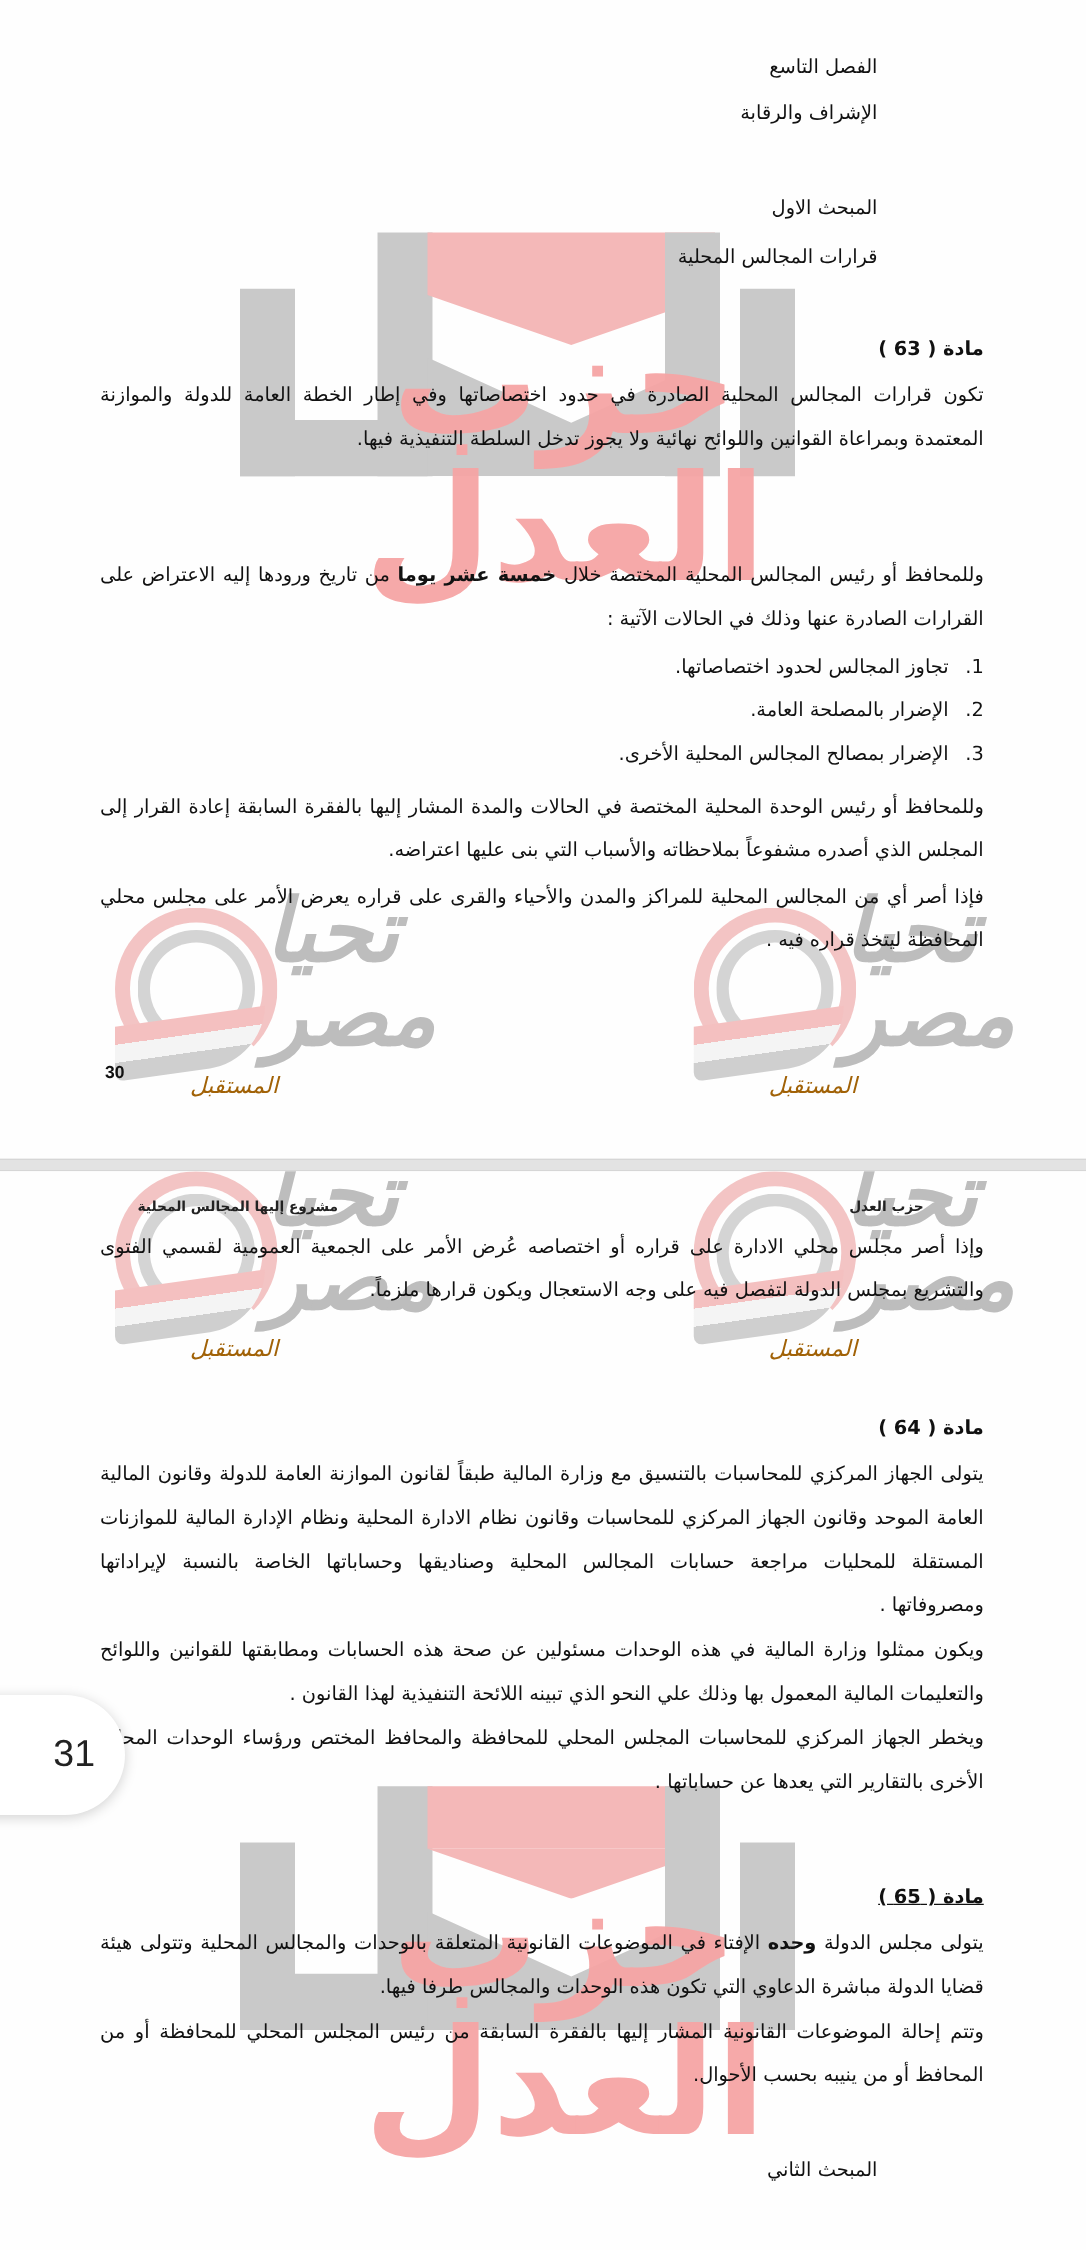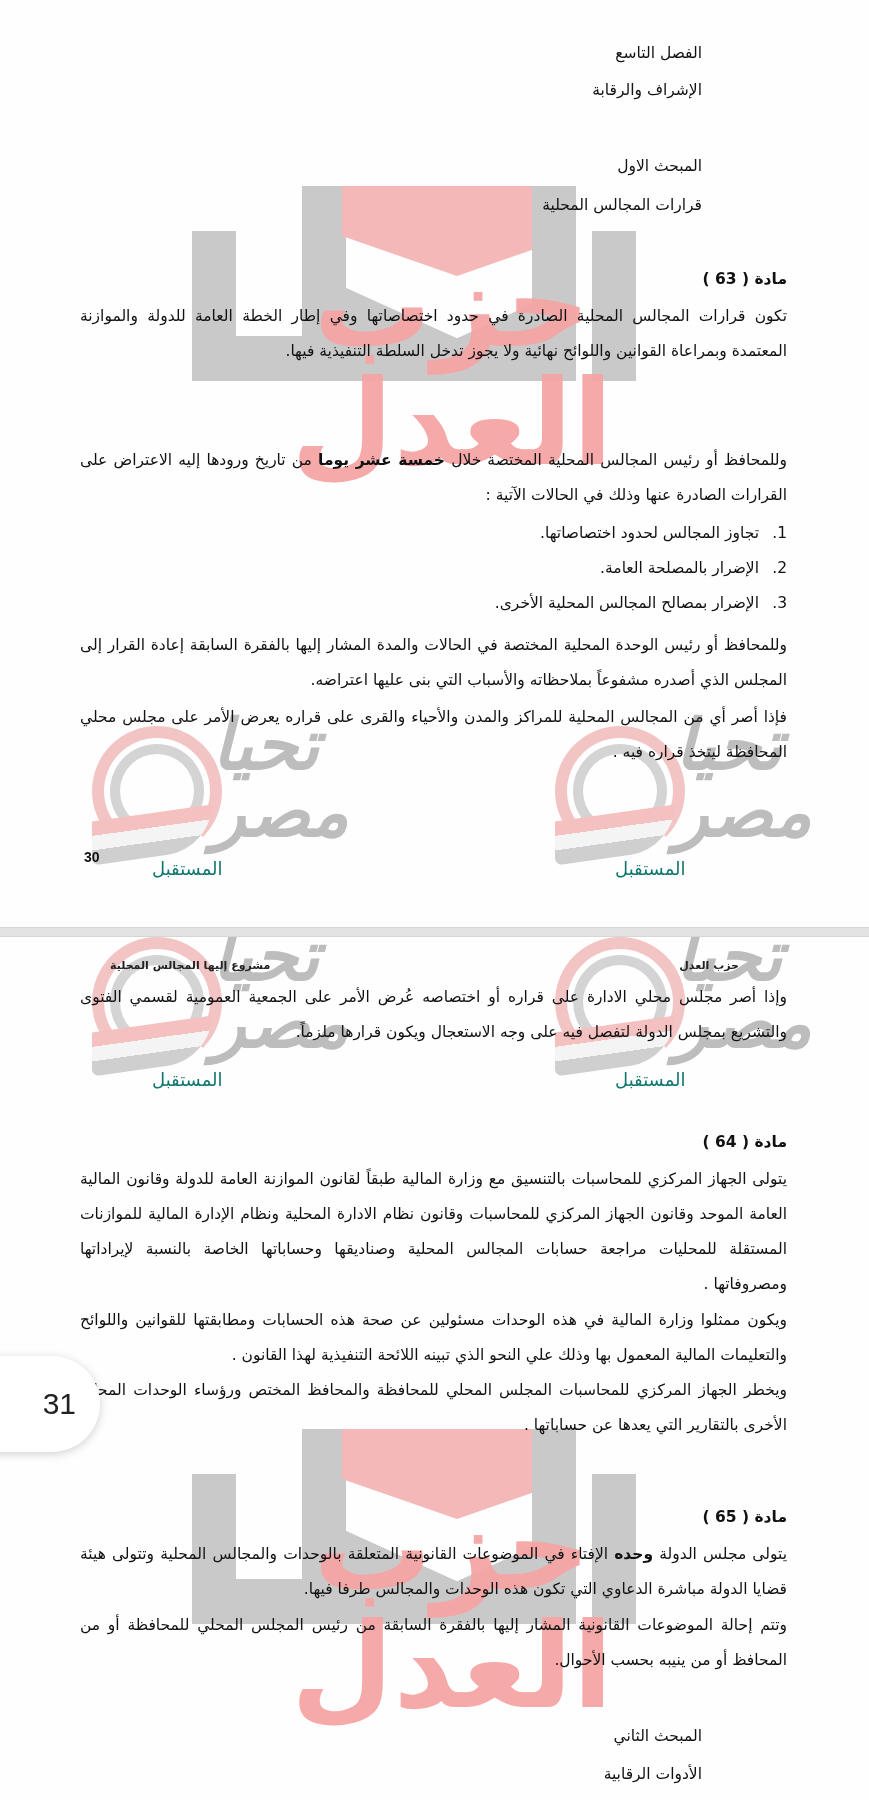--- a/index.html
+++ b/index.html
@@ -25,22 +25,22 @@
     .wm-egypt { width: 250px; height: 170px; }
     .wm-egypt .ring { position: absolute; left: 0; top: 8px; width: 130px; height: 130px; border-radius: 50%;
       border: 12px solid #f3c4c4; border-bottom-color: transparent; }
     .wm-egypt .ring2 { position: absolute; left: 18px; top: 26px; width: 94px; height: 94px; border-radius: 50%;
       border: 10px solid #d4d4d4; border-bottom-color: transparent; }
     .wm-egypt .flag { position: absolute; left: 0; top: 95px; width: 120px; height: 44px;
       background: linear-gradient(#f4c0c0 0 33%, #f4f4f4 33% 66%, #cfcfcf 66%); border-radius: 0 0 60px 10px;
       transform: skewY(-8deg); }
     .wm-egypt .big { position: absolute; left: 120px; top: -6px; font-weight: bold; font-style: italic;
       font-size: 70px; color: #bdbdbd; line-height: .95; direction: rtl; text-align: left; width: 140px; }
-    .wm-egypt .small { position: absolute; left: 60px; top: 140px; font-size: 18px; 
-      color: #0f766e; direction: rtl; }
+    .wm-egypt .small { position: absolute; left: 60px; top: 140px; font-size: 18px; font-style: italic;
+      color: #a16207; direction: rtl; }
 
     
     .center-head { position: absolute; left: 0; width: 702px; font-weight: normal;
       font-size: 15.5px; direction: rtl; }
     .article { position: absolute; right: 82px; font-weight: bold; font-size: 15.5px; direction: rtl; }
     .para { position: absolute; left: 80px; width: 707px; direction: rtl; text-align: justify;
       text-align-last: right; font-size: 15.5px; line-height: 35px; }
     .para b { font-weight: bold; }
     .list { position: absolute; right: 82px; direction: rtl; font-size: 15.5px; line-height: 35px; list-style: none; }
     .list li .num { display: inline-block; width: 28px; }
@@ -145,21 +145,20 @@
   <div class="running-head" style="right:130px;">حزب العدل</div>
   <div class="running-head" style="left:110px;">مشروع إليها المجالس المحلية</div>
 
   <p class="para" style="top:43px;">وإذا أصر مجلس محلي الادارة على قراره أو اختصاصه عُرض الأمر على الجمعية العمومية لقسمي الفتوى والتشريع بمجلس الدولة لتفصل فيه على وجه الاستعجال ويكون قرارها ملزماً.</p>
 
   <div class="article" style="top:196px;">مادة ( 64 )</div>
   <p class="para" style="top:225px;">يتولى الجهاز المركزي للمحاسبات بالتنسيق مع وزارة المالية طبقاً لقانون الموازنة العامة للدولة وقانون المالية العامة الموحد وقانون الجهاز المركزي للمحاسبات وقانون نظام الادارة المحلية ونظام الإدارة المالية للموازنات المستقلة للمحليات مراجعة حسابات المجالس المحلية وصناديقها وحساباتها الخاصة بالنسبة لإيراداتها ومصروفاتها .</p>
   <p class="para" style="top:366px;">ويكون ممثلوا وزارة المالية في هذه الوحدات مسئولين عن صحة هذه الحسابات ومطابقتها للقوانين واللوائح والتعليمات المالية المعمول بها وذلك علي النحو الذي تبينه اللائحة التنفيذية لهذا القانون .</p>
   <p class="para" style="top:436px;">ويخطر الجهاز المركزي للمحاسبات المجلس المحلي للمحافظة والمحافظ المختص ورؤساء الوحدات المحلية الأخرى بالتقارير التي يعدها عن حساباتها .</p>
 
-  <div class="article" style="top:571px;">مادة ( 65 )</div>
+  <div class="article" style="top:571px;text-decoration:underline;">مادة ( 65 )</div>
   <p class="para" style="top:600px;"><span>يتولى مجلس الدولة </span><b>وحده</b><span> الإفتاء في الموضوعات القانونية المتعلقة بالوحدات والمجالس المحلية وتتولى هيئة قضايا الدولة مباشرة الدعاوي التي تكون هذه الوحدات والمجالس طرفا فيها.</span></p>
   <p class="para" style="top:671px;">وتتم إحالة الموضوعات القانونية المشار إليها بالفقرة السابقة من رئيس المجلس المحلي للمحافظة أو من المحافظ أو من ينيبه بحسب الأحوال.</p>
 
   <div class="center-head" style="top:790px;padding-left:48px;">المبحث الثاني</div>
-  <div class="center-head" style="top:828px;">الأدوات الرقابية</div>
 </div>
 
 <div class="page-pill">31</div>
 
 </body></html>

